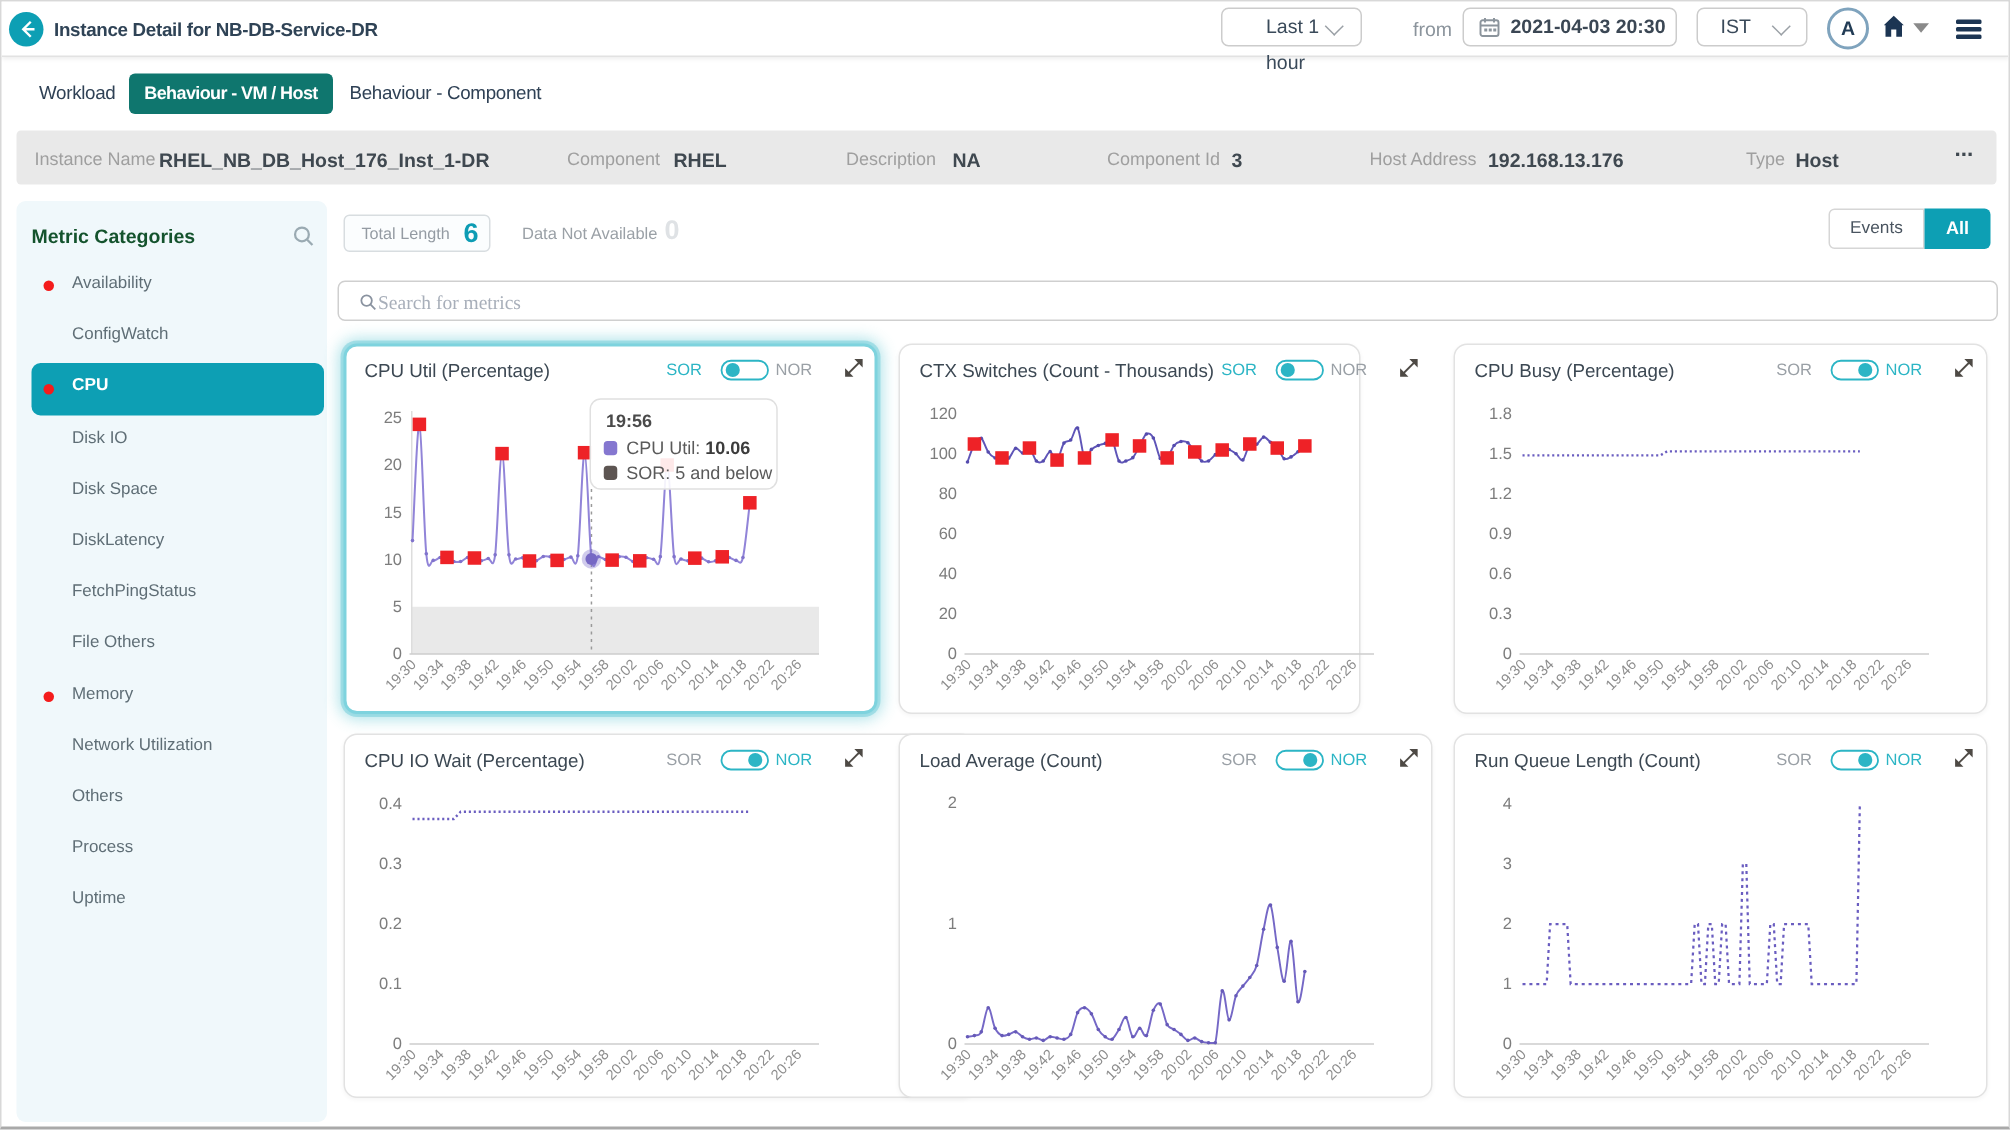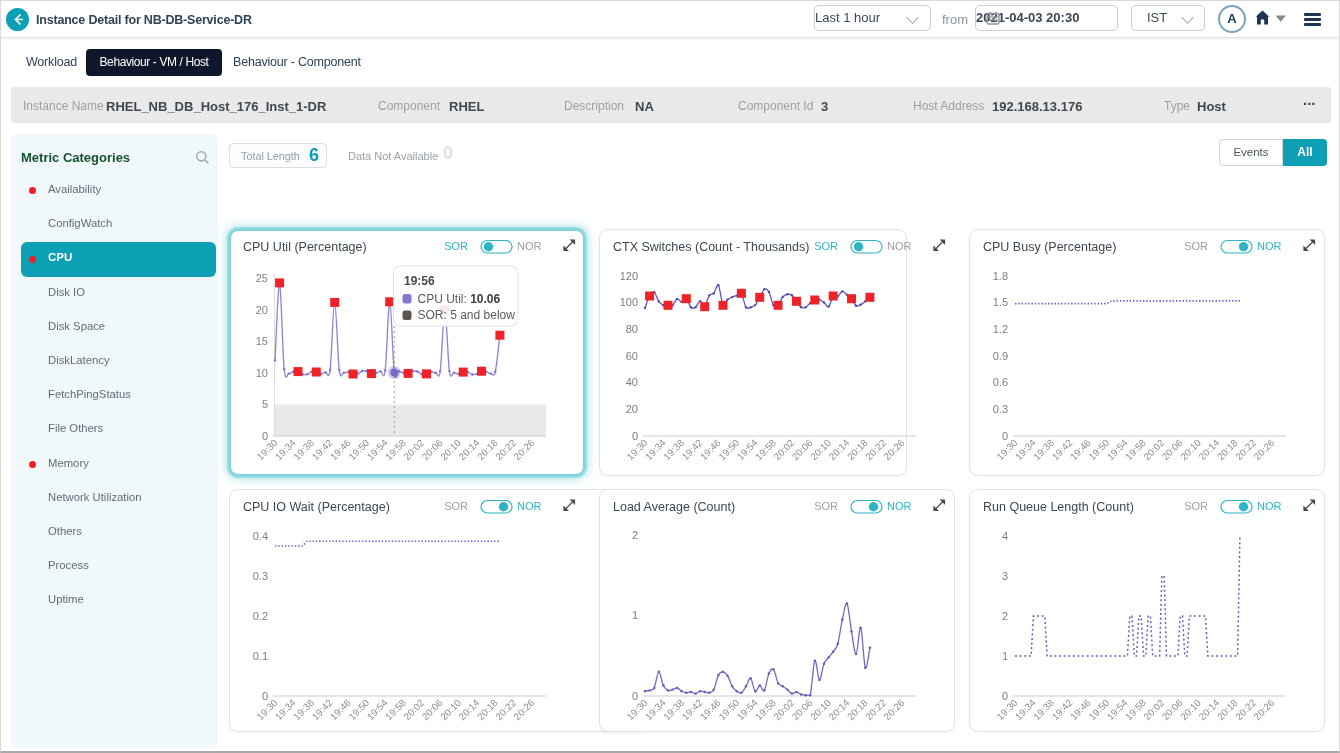--- a/index.html
+++ b/index.html
@@ -18,22 +18,22 @@
 .chev { position:absolute; width:9px; height:9px; border-right:1.6px solid #9aa0a6; border-bottom:1.6px solid #9aa0a6;
   transform:rotate(45deg); top:7px; }
 #fromlab { position:absolute; left:941px; top:11px; font-size:13px; color:#8b949c; }
 #avatar { position:absolute; left:1217px; top:4px; width:28px; height:28px; border-radius:50%; border:2px solid #7fa3bd;
   color:#223c55; font-weight:bold; font-size:13px; text-align:center; line-height:24px; }
 #burger div { width:17px; height:2.9px; background:#1c3553; border-radius:1px; margin-bottom:2.1px; }
 
 
 #tabs { position:absolute; left:0; top:0; width:100%; height:85px; background:transparent; }
 .tab { position:absolute; font-size:12.5px; letter-spacing:-0.2px; color:#2f4155; }
-#tabact { position:absolute; left:85px; top:48px; width:136px; height:27px; background:#0f172a; border-radius:4px;
-  color:#fff; font-weight:normal; font-size:12px; letter-spacing:-0.4px; text-align:center; line-height:27px; }
+#tabact { position:absolute; left:85px; top:48px; width:136px; height:27px; background:#0f766e; border-radius:4px;
+  color:#fff; font-weight:bold; font-size:12px; letter-spacing:-0.4px; text-align:center; line-height:27px; }
 
 
 #ibar { position:absolute; left:10px; top:86px; width:1320px; height:36px; background:#e9e9e9; border-radius:3px; }
 .ilab { position:absolute; top:11.5px; font-size:12px; color:#9f9f9f; }
 .ival { position:absolute; top:11.5px; font-size:13px; color:#3f4850; font-weight:bold; }
 
 
 #side { position:absolute; left:10px; top:133px; width:207px; height:614px; background:#f0f8fb; border-radius:6px; }
 #stitle { position:absolute; left:20px; top:149px; font-size:13px; font-weight:bold; color:#14532d; }
 .slabel { position:absolute; left:47px; font-size:11.3px; color:#5f6e76; }
@@ -63,23 +63,23 @@
 .card.sel svg { margin:-2px; }
 .card.sel { border:2px solid #7ed3de; box-shadow:0 0 0 2px rgba(70,190,205,0.35), 0 0 10px 3px rgba(70,190,205,0.45); }
 </style></head>
 <body>
 <div id="app">
   <div id="hdr">
     <div id="back"><svg width="23" height="23" viewBox="0 0 23 23">
           <path d="M14.5 6.5 L9.5 11.5 L14.5 16.5 M9.5 11.5 L17 11.5" stroke="#fff" stroke-width="1.6" fill="none"></path>
         </svg></div>
     <div id="title">Instance Detail for NB-DB-Service-DR</div>
-    <div class="hbox" style="left:813px;width:117px;padding-left:0">Last 1 hour<div class="chev" style="right:13px"></div></div>
+    <div class="hbox" style="left:813px;width:94px;padding-left:29px">Last 1 hour<div class="chev" style="right:13px"></div></div>
     <div id="fromlab">from</div>
-    <div class="hbox" style="left:974px;width:143px;font-weight:bold;color:#3b4754;">2021-04-03 20:30
+    <div class="hbox" style="left:974px;width:143px;font-weight:bold;color:#3b4754;padding-left:31px">2021-04-03 20:30
       <svg style="position:absolute;left:10px;top:5px" width="14" height="14" viewBox="0 0 14 14">
           <rect x="1" y="2.5" width="12" height="10.5" rx="1.5" fill="none" stroke="#8b949c" stroke-width="1.3"></rect>
           <line x1="1" y1="6" x2="13" y2="6" stroke="#8b949c" stroke-width="1.3"></line>
           <line x1="4" y1="1" x2="4" y2="4" stroke="#8b949c" stroke-width="1.3"></line>
           <line x1="10" y1="1" x2="10" y2="4" stroke="#8b949c" stroke-width="1.3"></line>
           <rect x="3.5" y="8" width="2" height="2" fill="#8b949c"></rect>
           <rect x="6.5" y="8" width="2" height="2" fill="#8b949c"></rect>
           <rect x="9.5" y="8" width="2" height="2" fill="#8b949c"></rect>
         </svg>
     </div>
@@ -139,20 +139,27 @@
 <div class="slabel" style="top:558px">Process</div>
 <div class="slabel" style="top:592px">Uptime</div>
   <div id="tmbox">
       <span class="l">Total Length</span>
       <span class="n">6</span>
     </div>
   <div id="dna">Data Not Available</div>
   <div id="dna0">0</div>
   <div id="evbtn">Events</div>
   <div id="allbtn">All</div>
+  <div id="search">
+      <svg style="position:absolute;left:14px;top:8px" width="11" height="11" viewBox="0 0 11 11">
+        <circle cx="4.4" cy="4.4" r="3.5" fill="none" stroke="#8a93a0" stroke-width="1.2"></circle>
+        <line x1="7.1" y1="7.1" x2="10.2" y2="10.2" stroke="#8a93a0" stroke-width="1.2"></line>
+      </svg>
+      <span>Search for metrics</span>
+    </div>
   <div class="card sel" style="left:228px;top:228px;width:356px;height:247px">
 <svg width="356" height="247" viewBox="0 0 356 247">
 <text x="14" y="22" font-size="12.5" fill="#3c4853">CPU Util (Percentage)</text>
 <text x="239" y="21" text-anchor="end" font-size="11" fill="#2cb5c5">SOR</text>
 <rect x="252" y="11.5" width="31" height="12.5" rx="6.3" fill="#ffffff" stroke="#2cb5c5" stroke-width="1.2"></rect>
 <circle cx="259.5" cy="17.7" r="4.7" fill="#2cb5c5"></circle>
 <text x="288" y="21" font-size="11" fill="#9aa0a6">NOR</text>
 <g stroke="#4e4a45" stroke-width="1.2" fill="#4e4a45">
 <line x1="335.5" y1="21" x2="345" y2="11.5"></line>
 <path d="M342,11 L345.5,11 L345.5,14.5 Z"></path>

